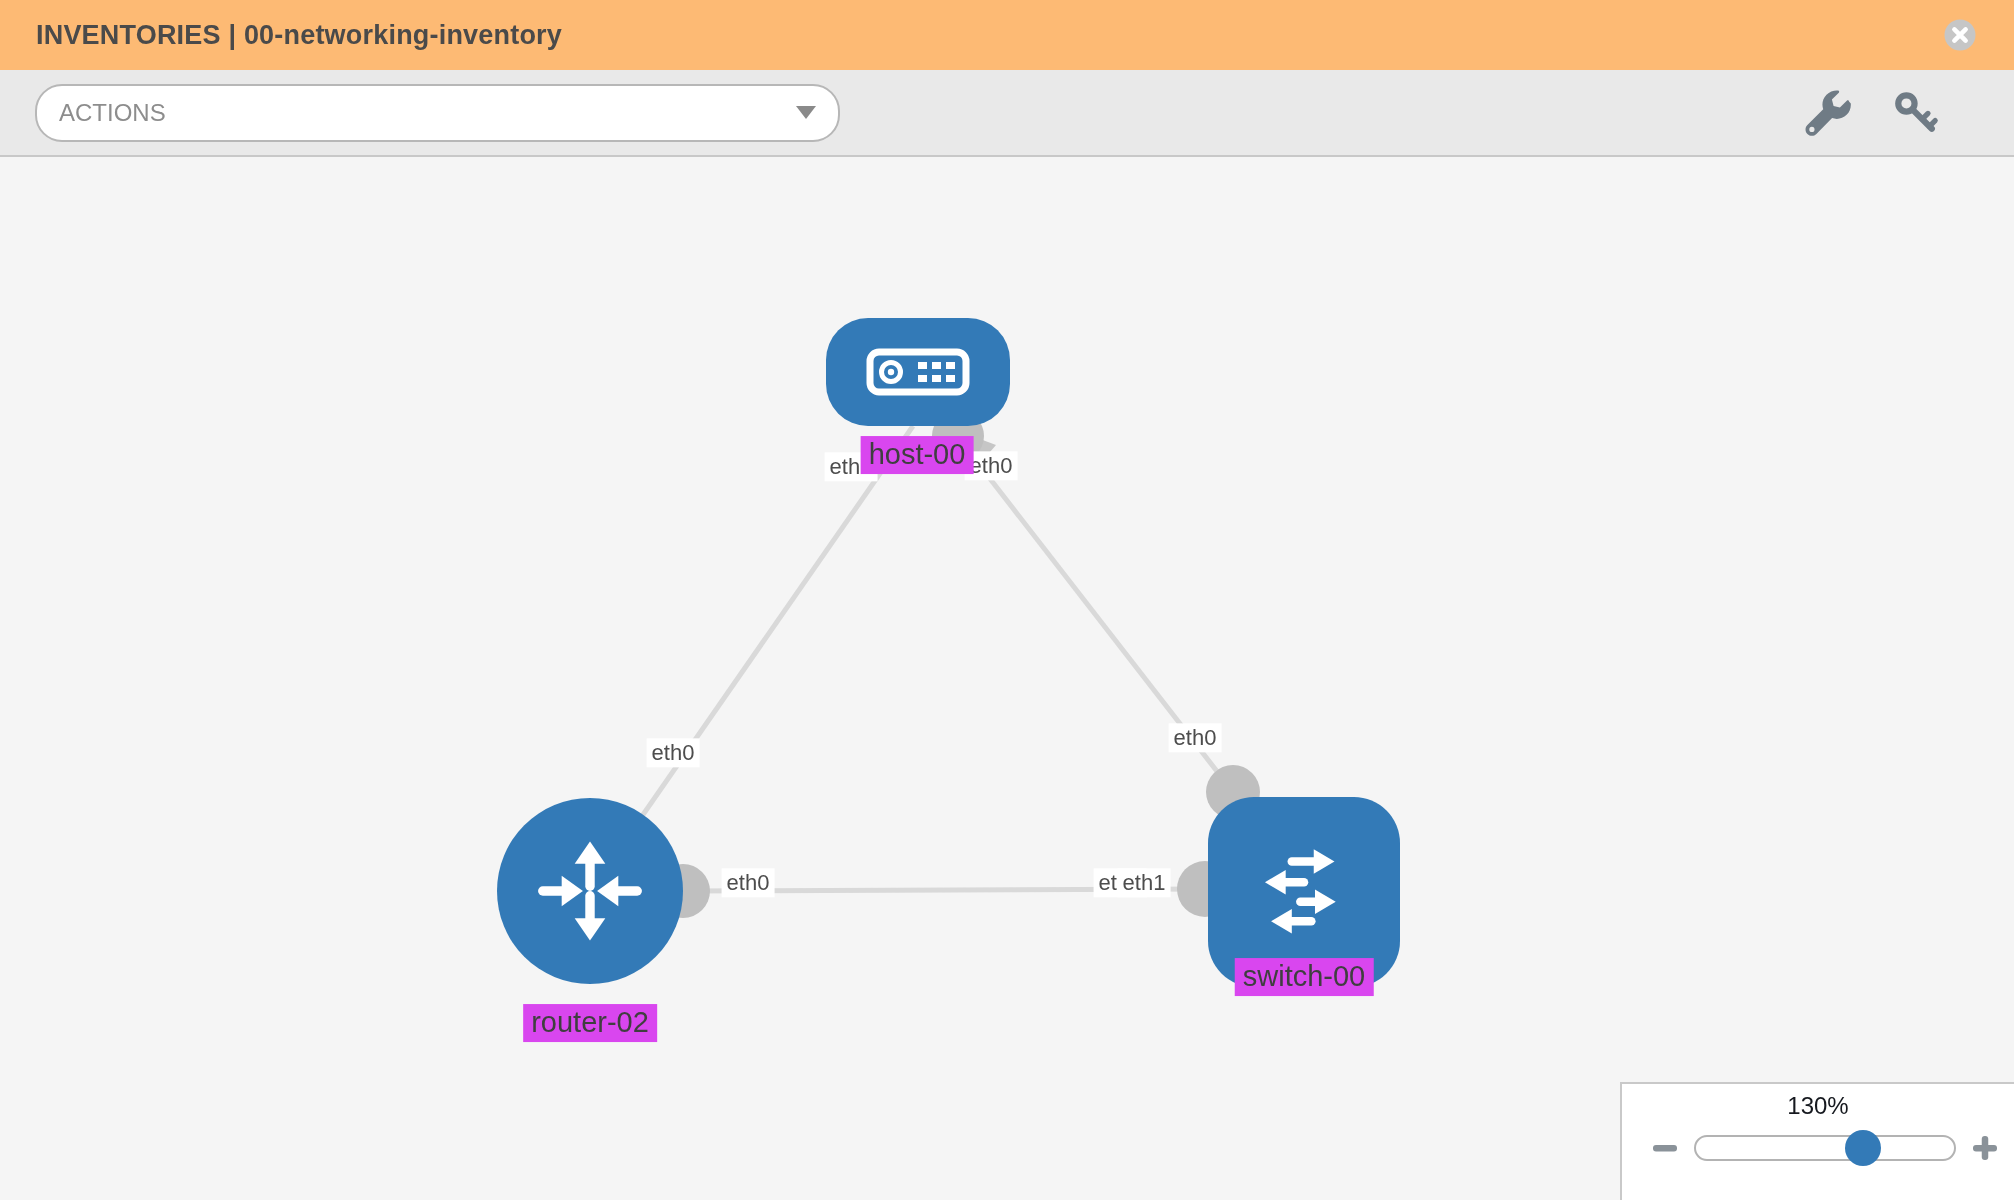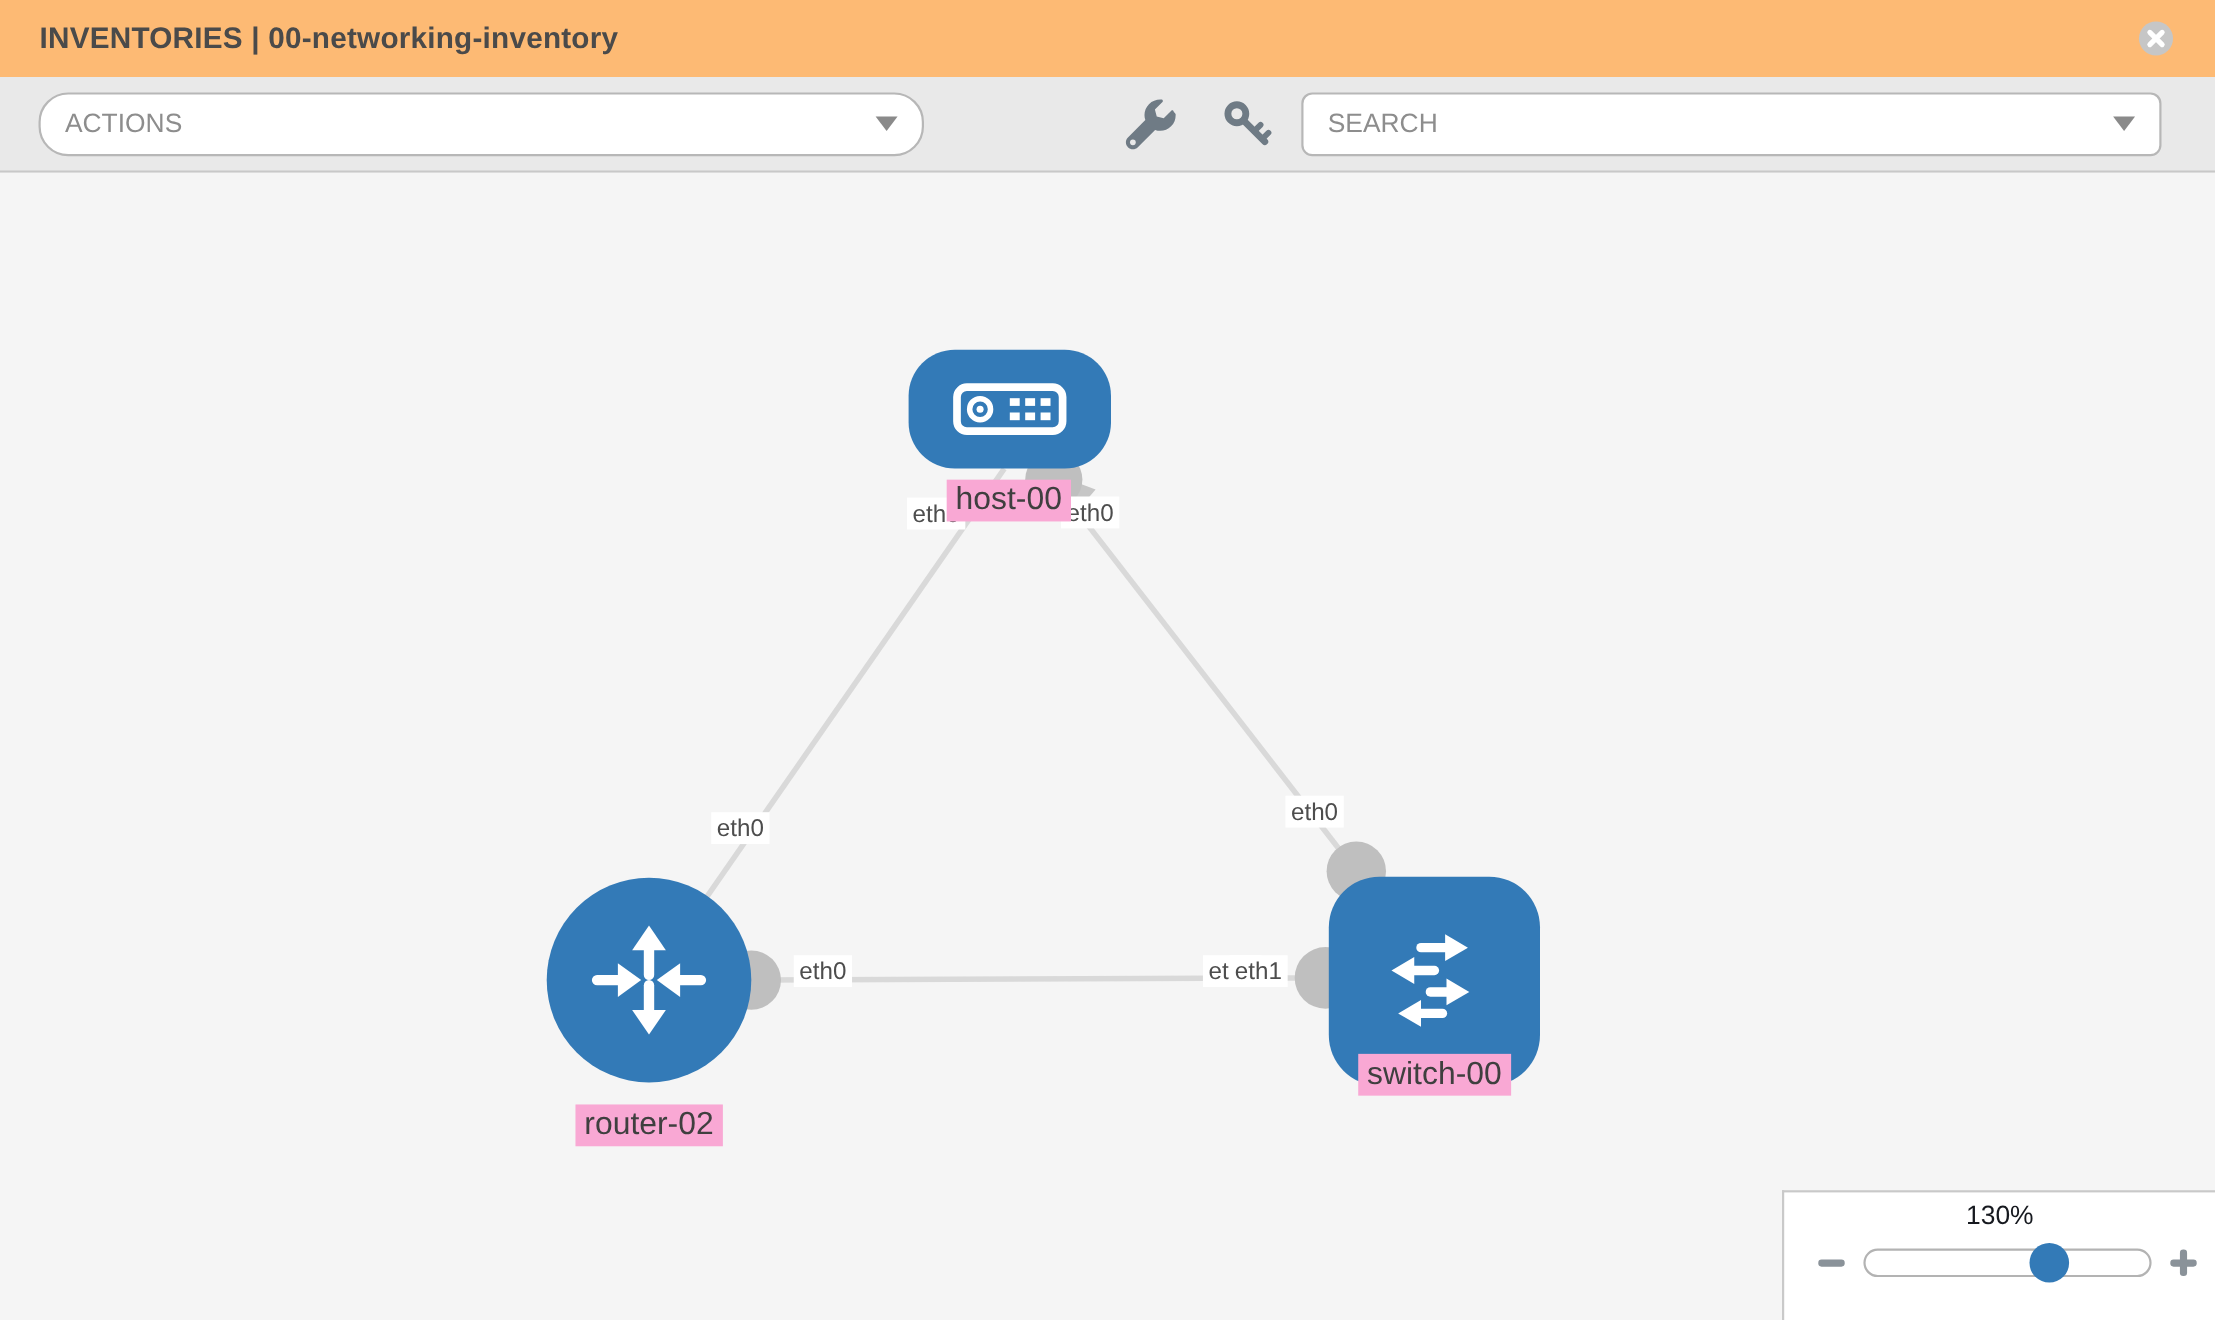--- a/index.html
+++ b/index.html
@@ -39,21 +39,21 @@
   .canvas{position:absolute;top:157px;left:0;width:2014px;height:1043px;background:#f5f5f5;}
   .canvas svg{position:absolute;top:0;left:0;}
   #labels-layer{position:absolute;top:0;left:0;width:100%;height:100%;pointer-events:none;}
   .iface-label{
     position:absolute;transform:translate(-50%,-50%);
     background:#ffffff;color:#4d4d4d;font-size:22px;line-height:1.15;
     padding:2px 5px;white-space:nowrap;
   }
   .node-label{
     position:absolute;transform:translate(-50%,-50%);
-    background:#f9a8d4;color:#3f3f3f;font-size:29px;line-height:1.1;
+    background:#d946ef;color:#3f3f3f;font-size:29px;line-height:1.1;
     padding:3px 8px;white-space:nowrap;
   }
   
   .zoom-panel{
     position:absolute;right:0;bottom:0;width:394px;height:118px;background:#ffffff;
     border:2px solid #c9c9c9;border-right:none;border-bottom:none;box-sizing:border-box;
     z-index:5;
   }
   .zoom-level{ text-align:center;margin-top:8px;font-size:24px;color:#16191f; }
   .zoom-row{ display:flex;align-items:center;padding:10px 16px 0 30px; }
@@ -99,24 +99,20 @@
         <g stroke="#6f7b85" fill="none">
           <circle cx="14" cy="14" r="8.5" stroke-width="6.5"></circle>
           <path d="M20.5 20.5 L40.5 40.5" stroke-width="6.5" stroke-linecap="round"></path>
           <path d="M30.5 30.5 L36.5 24.5" stroke-width="5.5" stroke-linecap="round"></path>
           <path d="M38 38 L44 32" stroke-width="5.5" stroke-linecap="round"></path>
         </g>
       </svg>
     </button>
   </div>
 
-  <div class="select-box search-box">
-    <span>SEARCH</span>
-    <span class="caret"></span>
-  </div>
 </div>
 
 <div class="canvas">
   <svg id="topo-svg" width="2014" height="1043" viewBox="0 0 2014 1043">
     <defs>
       <symbol id="icon-host" viewBox="0 0 104 48">
         <rect x="4" y="4" width="96" height="40" rx="9" fill="none" stroke="#ffffff" stroke-width="7"></rect>
         <circle cx="25" cy="24" r="9.5" fill="none" stroke="#ffffff" stroke-width="5"></circle>
         <circle cx="25" cy="24" r="3.2" fill="#ffffff"></circle>
         <g fill="#ffffff">

